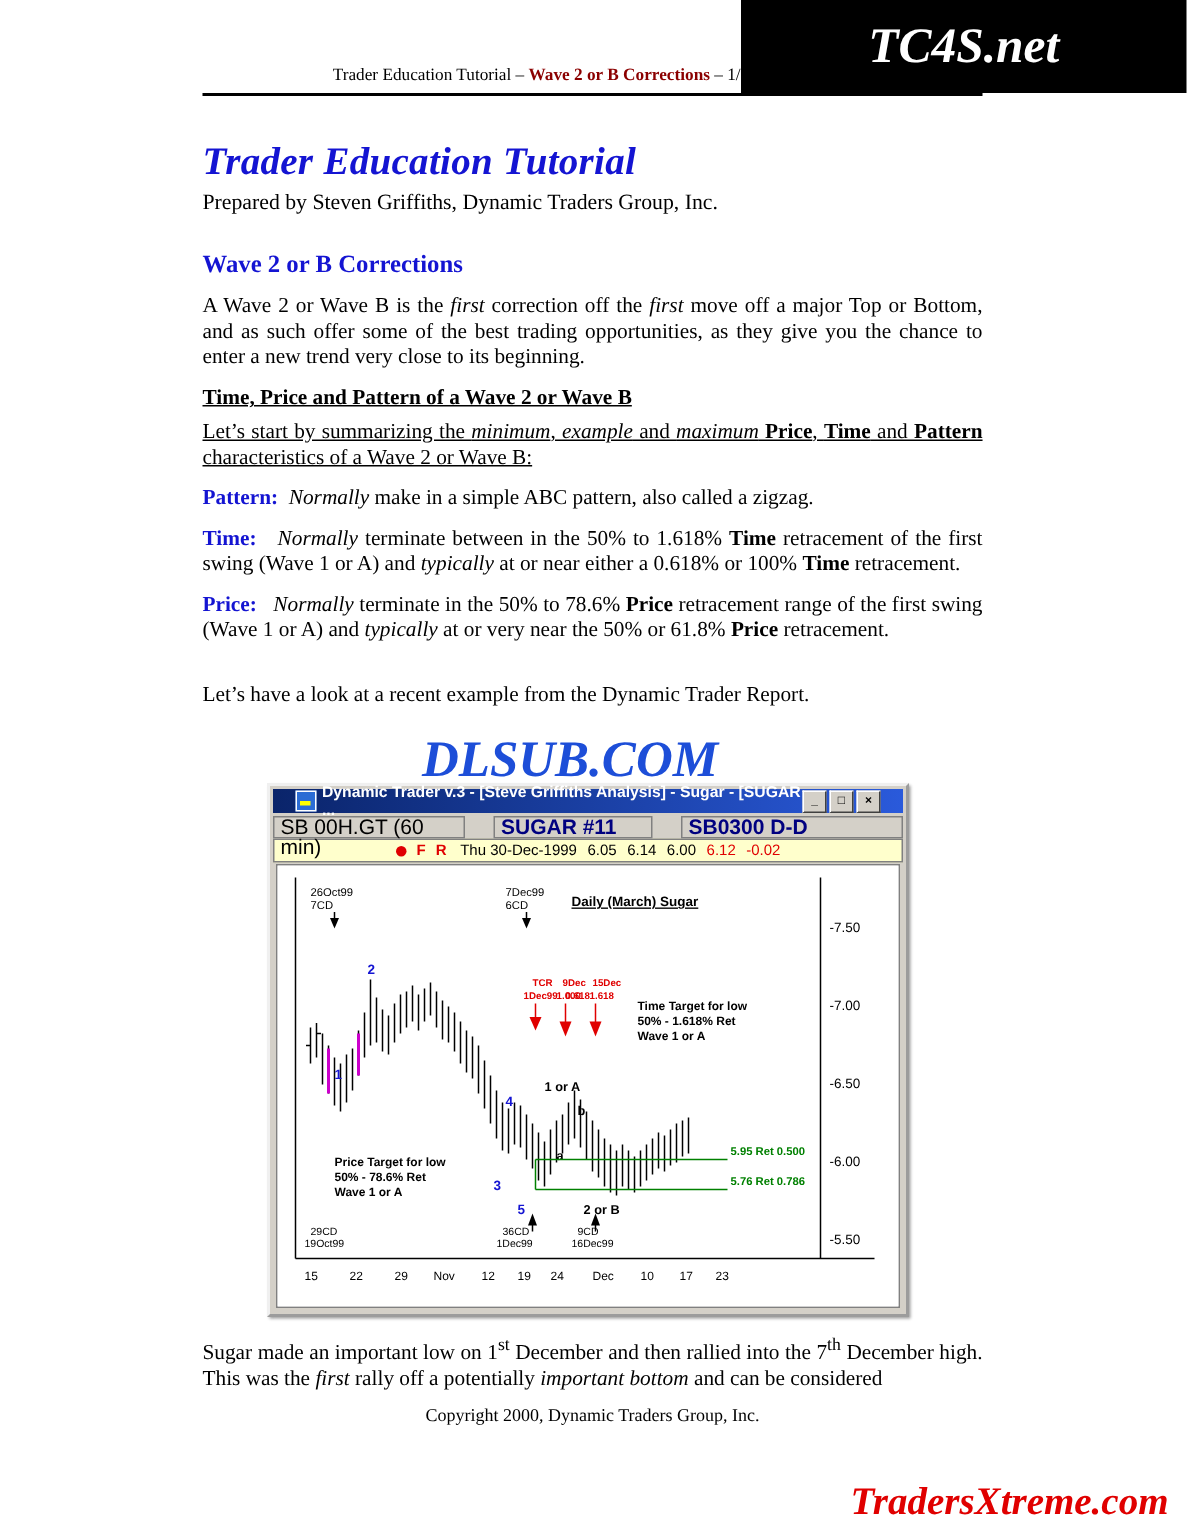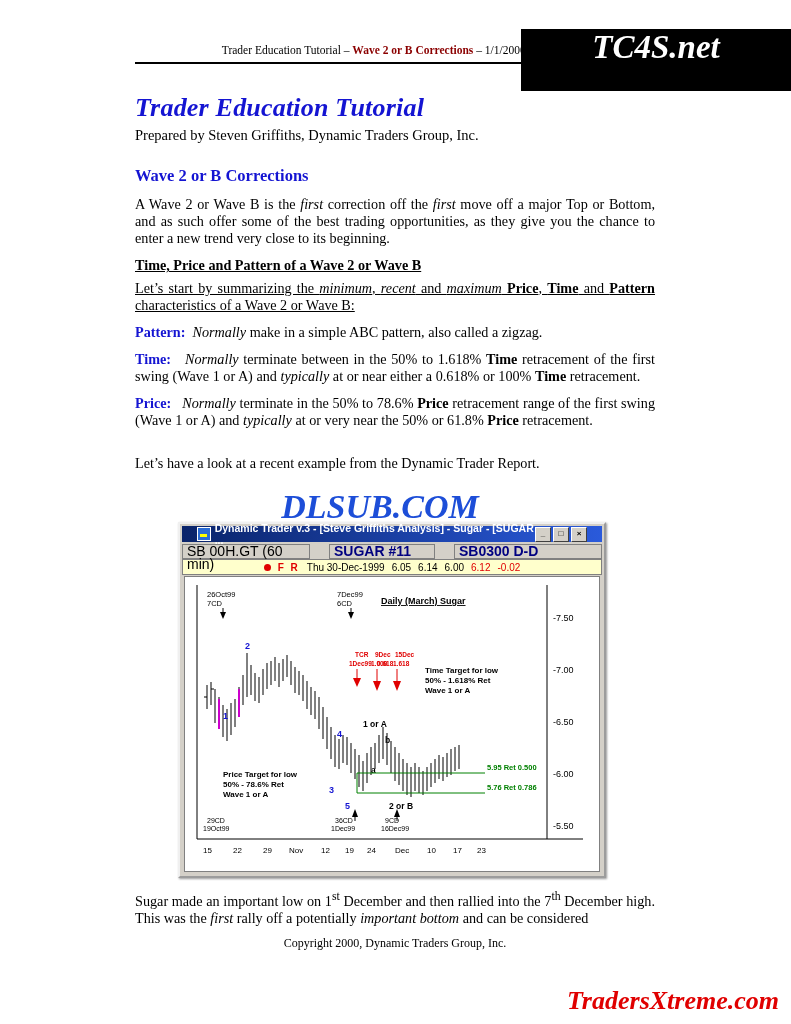--- a/index.html
+++ b/index.html
@@ -5,22 +5,22 @@
   html,body{margin:0;padding:0;}
   body{
     width:791px;height:1024px;background:#ffffff;
     font-family:"Liberation Serif", serif;
     position:relative;overflow:hidden;
   }
   .page{position:absolute;inset:0;}
 
   
   .wm-top{
-    position:absolute;top:0;right:0;width:270px;height:62px;
-    background:#000;display:flex;align-items:flex-start;justify-content:center;margin-top:29px;
+    position:absolute;top:0;right:0;width:297px;height:62px;
+    background:#000;display:flex;align-items:center;justify-content:center;
   }
   .wm-top span{
     font-family:"Liberation Serif", serif;
     font-size:33px;font-weight:bold;font-style:italic;color:#ffffff;
     letter-spacing:0px;
   }
 
   
   .rh{
     position:absolute;top:44px;left:135px;width:520px;
@@ -138,21 +138,21 @@
 
     <h1 class="title">Trader Education Tutorial</h1>
     <p class="prep">Prepared by Steven Griffiths, Dynamic Traders Group, Inc.</p>
 
     <h2 class="sub">Wave 2 or B Corrections</h2>
 
     <p class="para"><span>A Wave 2 or Wave B is the </span><i>first</i><span> correction off the </span><i>first</i><span> move off a major Top or Bottom, and as such offer some of the best trading opportunities, as they give you the chance to enter a new trend very close to its beginning.</span></p>
 
     <p class="para tight"><b>Time, Price and Pattern of a Wave 2 or Wave B</b></p>
 
-    <p class="para tight"><span>Let’s start by summarizing the </span><i>minimum</i><span>, </span><i>recent</i><span> and </span><i>maximum</i><b> Price</b><span>, </span><b>Time</b><span> and </span><b>Pattern</b><span> characteristics of a Wave 2 or Wave B:</span></p>
+    <p class="para tight"><span>Let’s start by summarizing the </span><i>minimum</i><span>, </span><i>example</i><span> and </span><i>maximum</i><b> Price</b><span>, </span><b>Time</b><span> and </span><b>Pattern</b><span> characteristics of a Wave 2 or Wave B:</span></p>
 
     <p class="para"><span class="lbl">Pattern:</span>&nbsp;&nbsp;<i>Normally</i><span> make in a simple ABC pattern, also called a zigzag.</span></p>
 
     <p class="para"><span class="lbl">Time:</span>&nbsp;&nbsp;&nbsp;<i>Normally</i><span> terminate between in the 50% to 1.618% </span><b>Time</b><span> retracement of the first swing (Wave 1 or A) and </span><i>typically</i><span> at or near either a 0.618% or 100% </span><b>Time</b><span> retracement.</span></p>
 
     <p class="para"><span class="lbl">Price:</span>&nbsp;&nbsp;&nbsp;<i>Normally</i><span> terminate in the 50% to 78.6% </span><b>Price</b><span> retracement range of the first swing (Wave 1 or A) and </span><i>typically</i><span> at or very near the 50% or 61.8% </span><b>Price</b><span> retracement.</span></p>
 
     <p class="para" style="margin-top:26px">Let’s have a look at a recent example from the Dynamic Trader Report.</p>
   </div>
 

